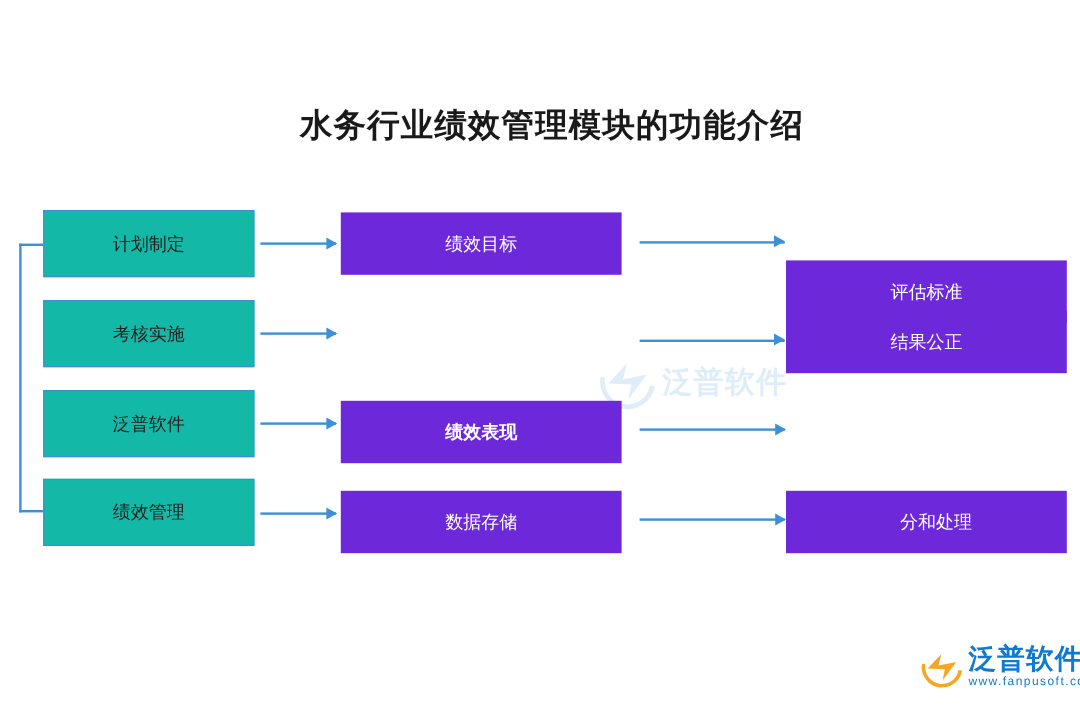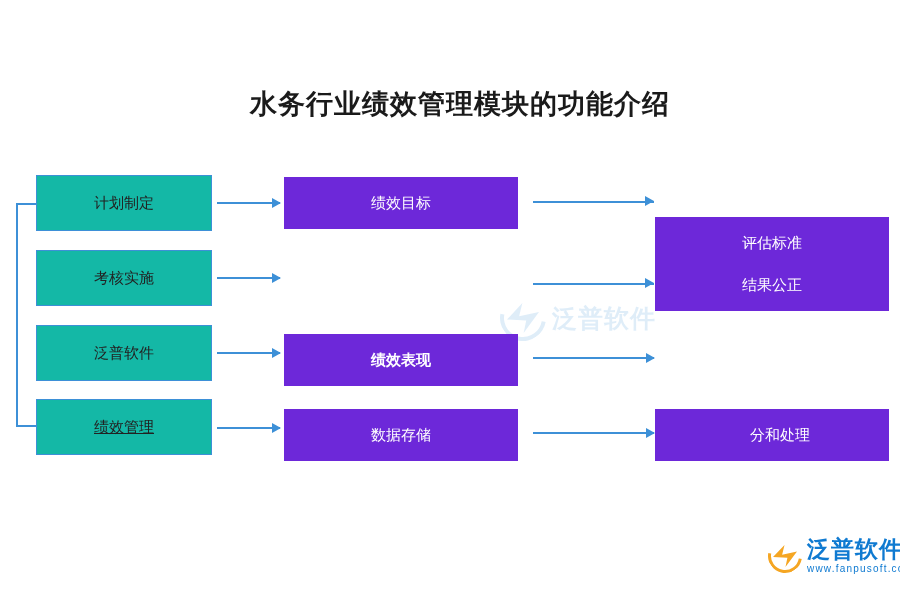--- a/index.html
+++ b/index.html
@@ -177,21 +177,21 @@
       <div style="position:absolute;left:7px;top:8px;width:32px;height:30px;background:#0f7ad1;clip-path:polygon(0% 55%, 48% 0%, 38% 44%, 100% 30%, 52% 100%, 60% 58%);"></div>
     </div>
     <div class="wm-text">泛普软件</div>
   </div>
 
   <div class="bracket" style="left:16px; top:203px; width:20px; height:224px;"></div>
 
   <div class="lbox" style="left:36px; top:175px;">计划制定</div>
   <div class="lbox" style="left:36px; top:250px;">考核实施</div>
   <div class="lbox" style="left:36px; top:325px;">泛普软件</div>
-  <div class="lbox" style="left:36px; top:399px;text-decoration:underline;">绩效管理</div>
+  <div class="lbox" style="left:36px; top:399px;">绩效管理</div>
 
   <div class="arrow" style="left:217px; top:202px; width:63px;"></div>
   <div class="arrow" style="left:217px; top:277px; width:63px;"></div>
   <div class="arrow" style="left:217px; top:352px; width:63px;"></div>
   <div class="arrow" style="left:217px; top:427px; width:63px;"></div>
 
   <div class="fbox mid" style="left:284px; top:177px;">绩效目标</div>
   <div class="fbox mid" style="left:284px; top:334px;font-weight:bold;">绩效表现</div>
   <div class="fbox mid" style="left:284px; top:409px;">数据存储</div>
 

